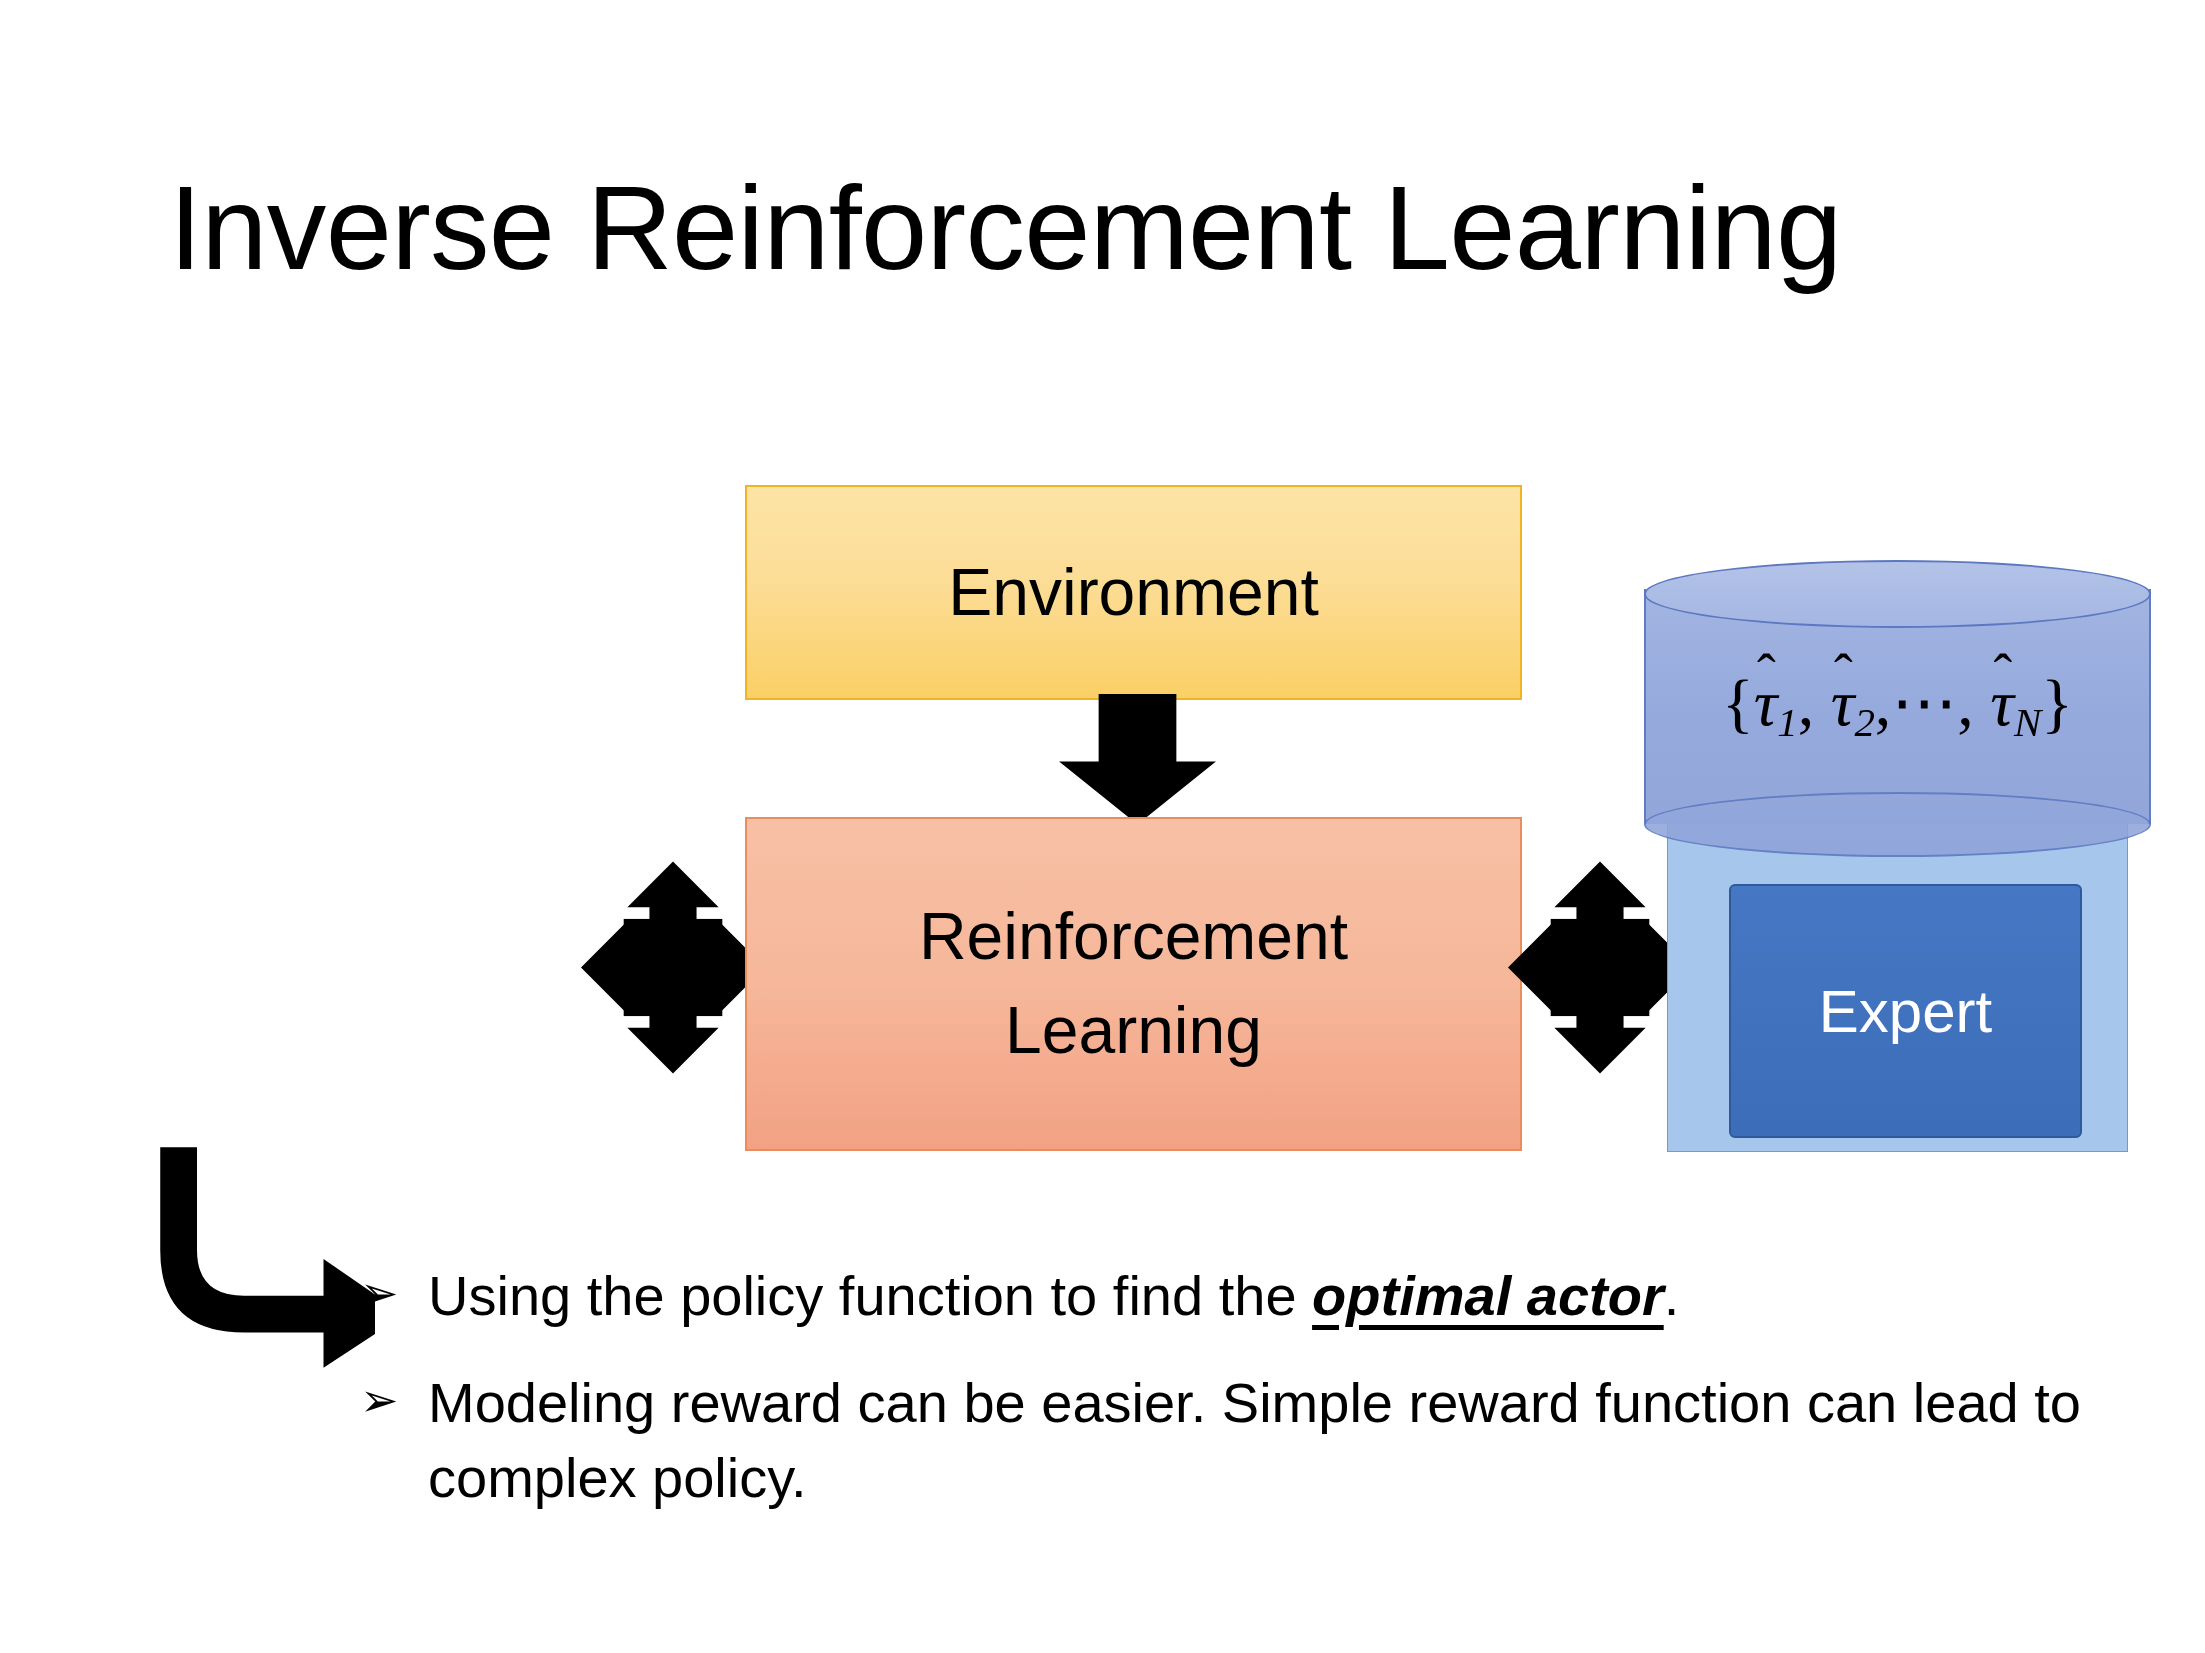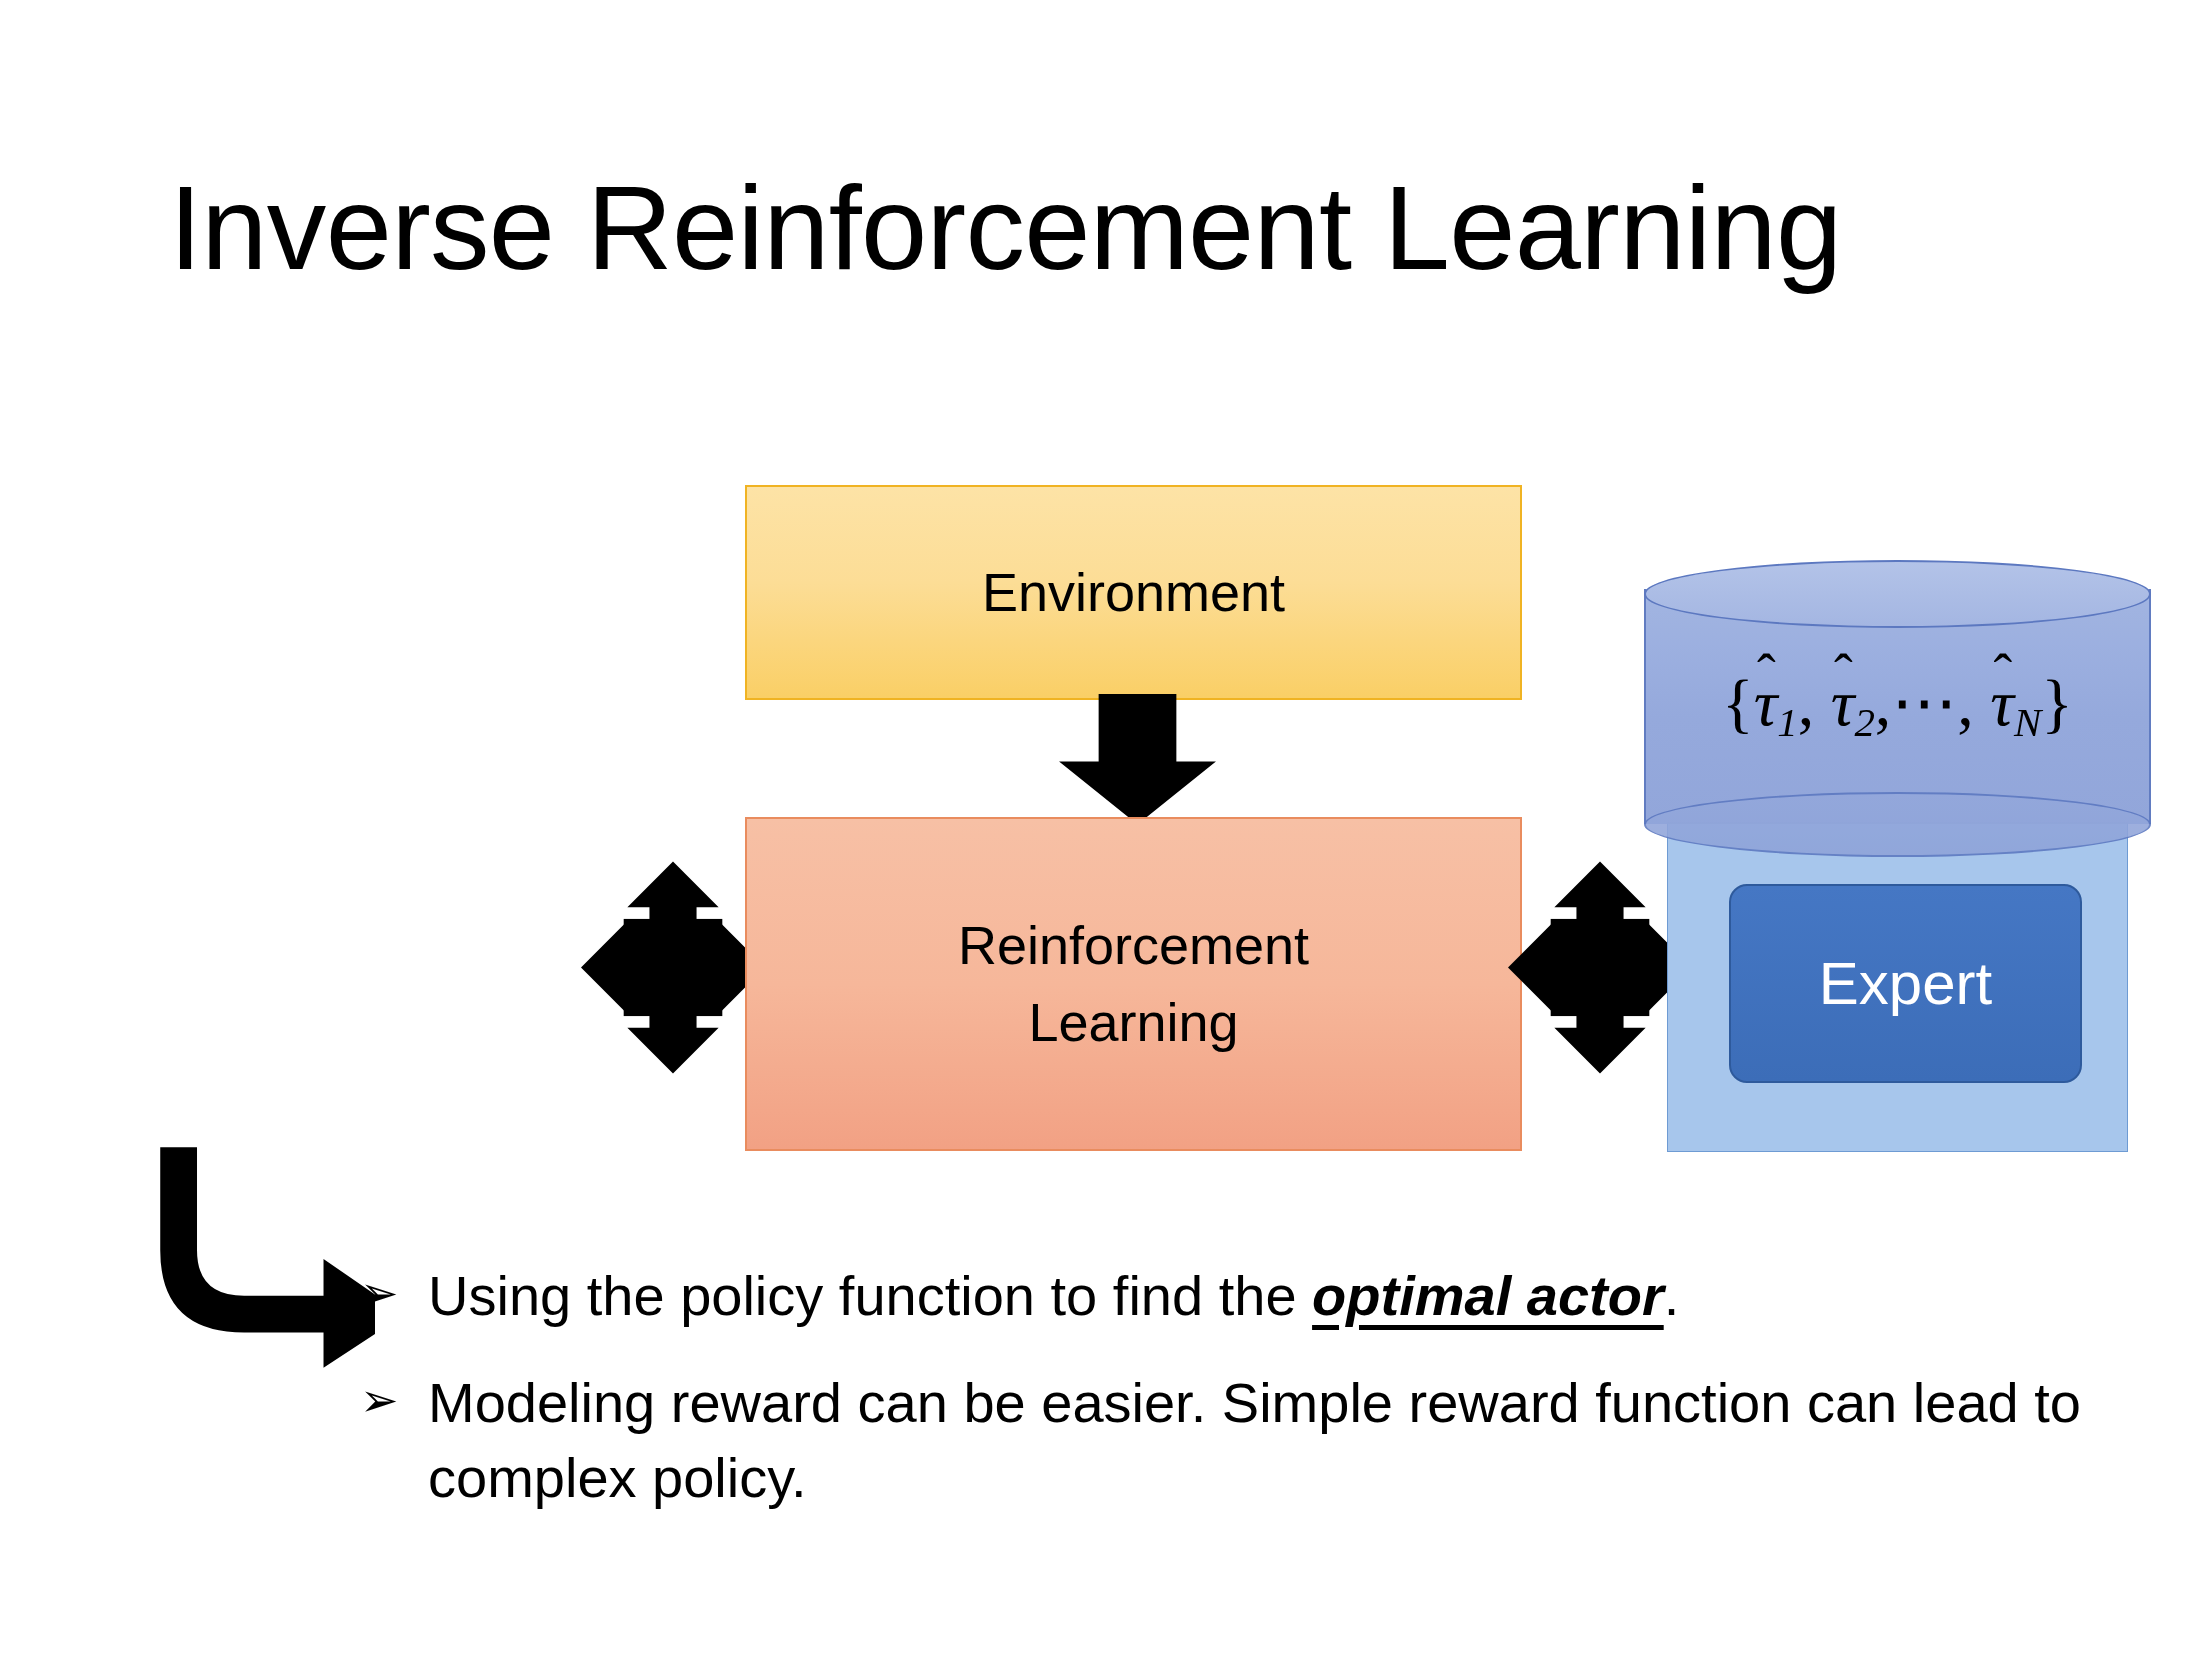--- a/index.html
+++ b/index.html
@@ -32,21 +32,21 @@
   }
 
   
   .proc-box {
     position: absolute;
     box-sizing: border-box;
     display: flex;
     align-items: center;
     justify-content: center;
     text-align: center;
-    font-size: 54px;
+    font-size: 66px;
     line-height: 1.42;
     color: #000000;
   }
 
   #box-environment {
     left: 745px;
     top: 485px;
     width: 777px;
     height: 215px;
     background: linear-gradient(180deg, #FDE3A6 0%, #FCDD96 45%, #FACF66 100%);
@@ -83,22 +83,22 @@
     background: #A7C6EC;
     border: 1.5px solid #6E9BD3;
     box-sizing: border-box;
   }
 
   #expert-button {
     position: absolute;
     left: 1729px;
     top: 884px;
     width: 353px;
-    height: 199px;
-    border-radius: 18px;
+    height: 254px;
+    border-radius: 6px;
     background: linear-gradient(180deg, #4577C4 0%, #3C6DB8 100%);
     border: 2.9px solid #2E5A9C;
     box-sizing: border-box;
     display: flex;
     align-items: center;
     justify-content: center;
     color: #FFFFFF;
     font-size: 60px;
   }
 

